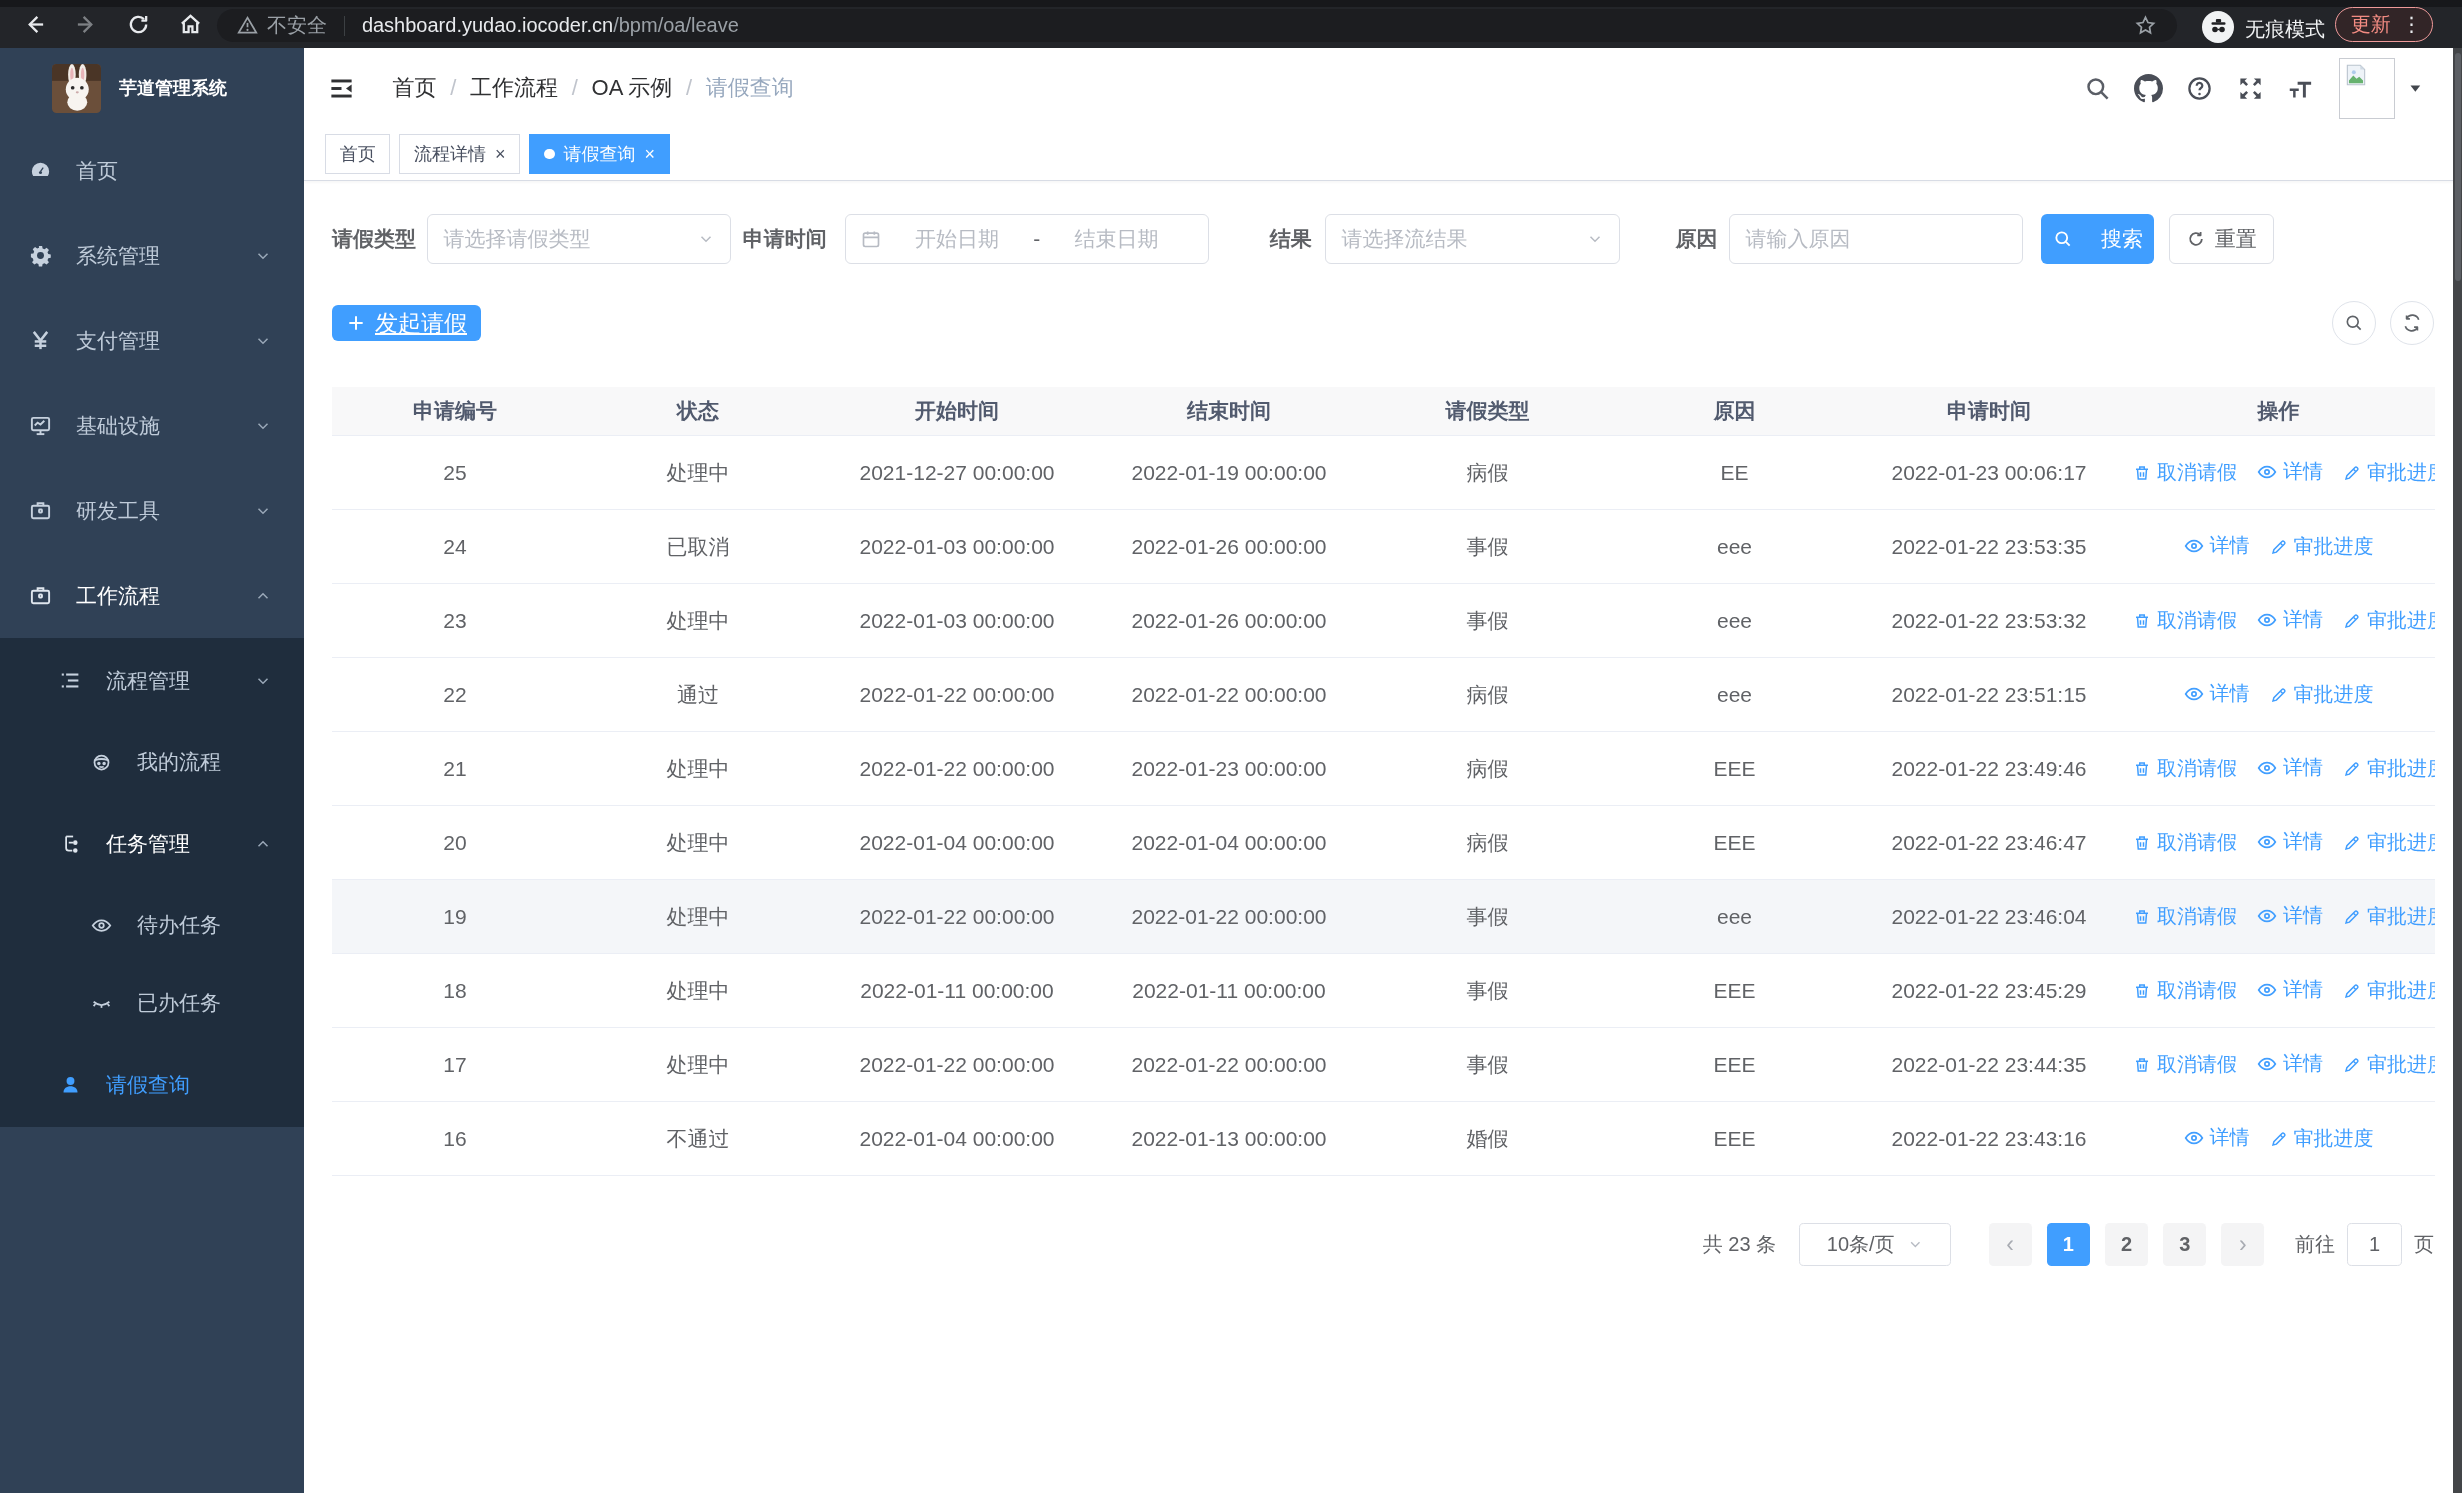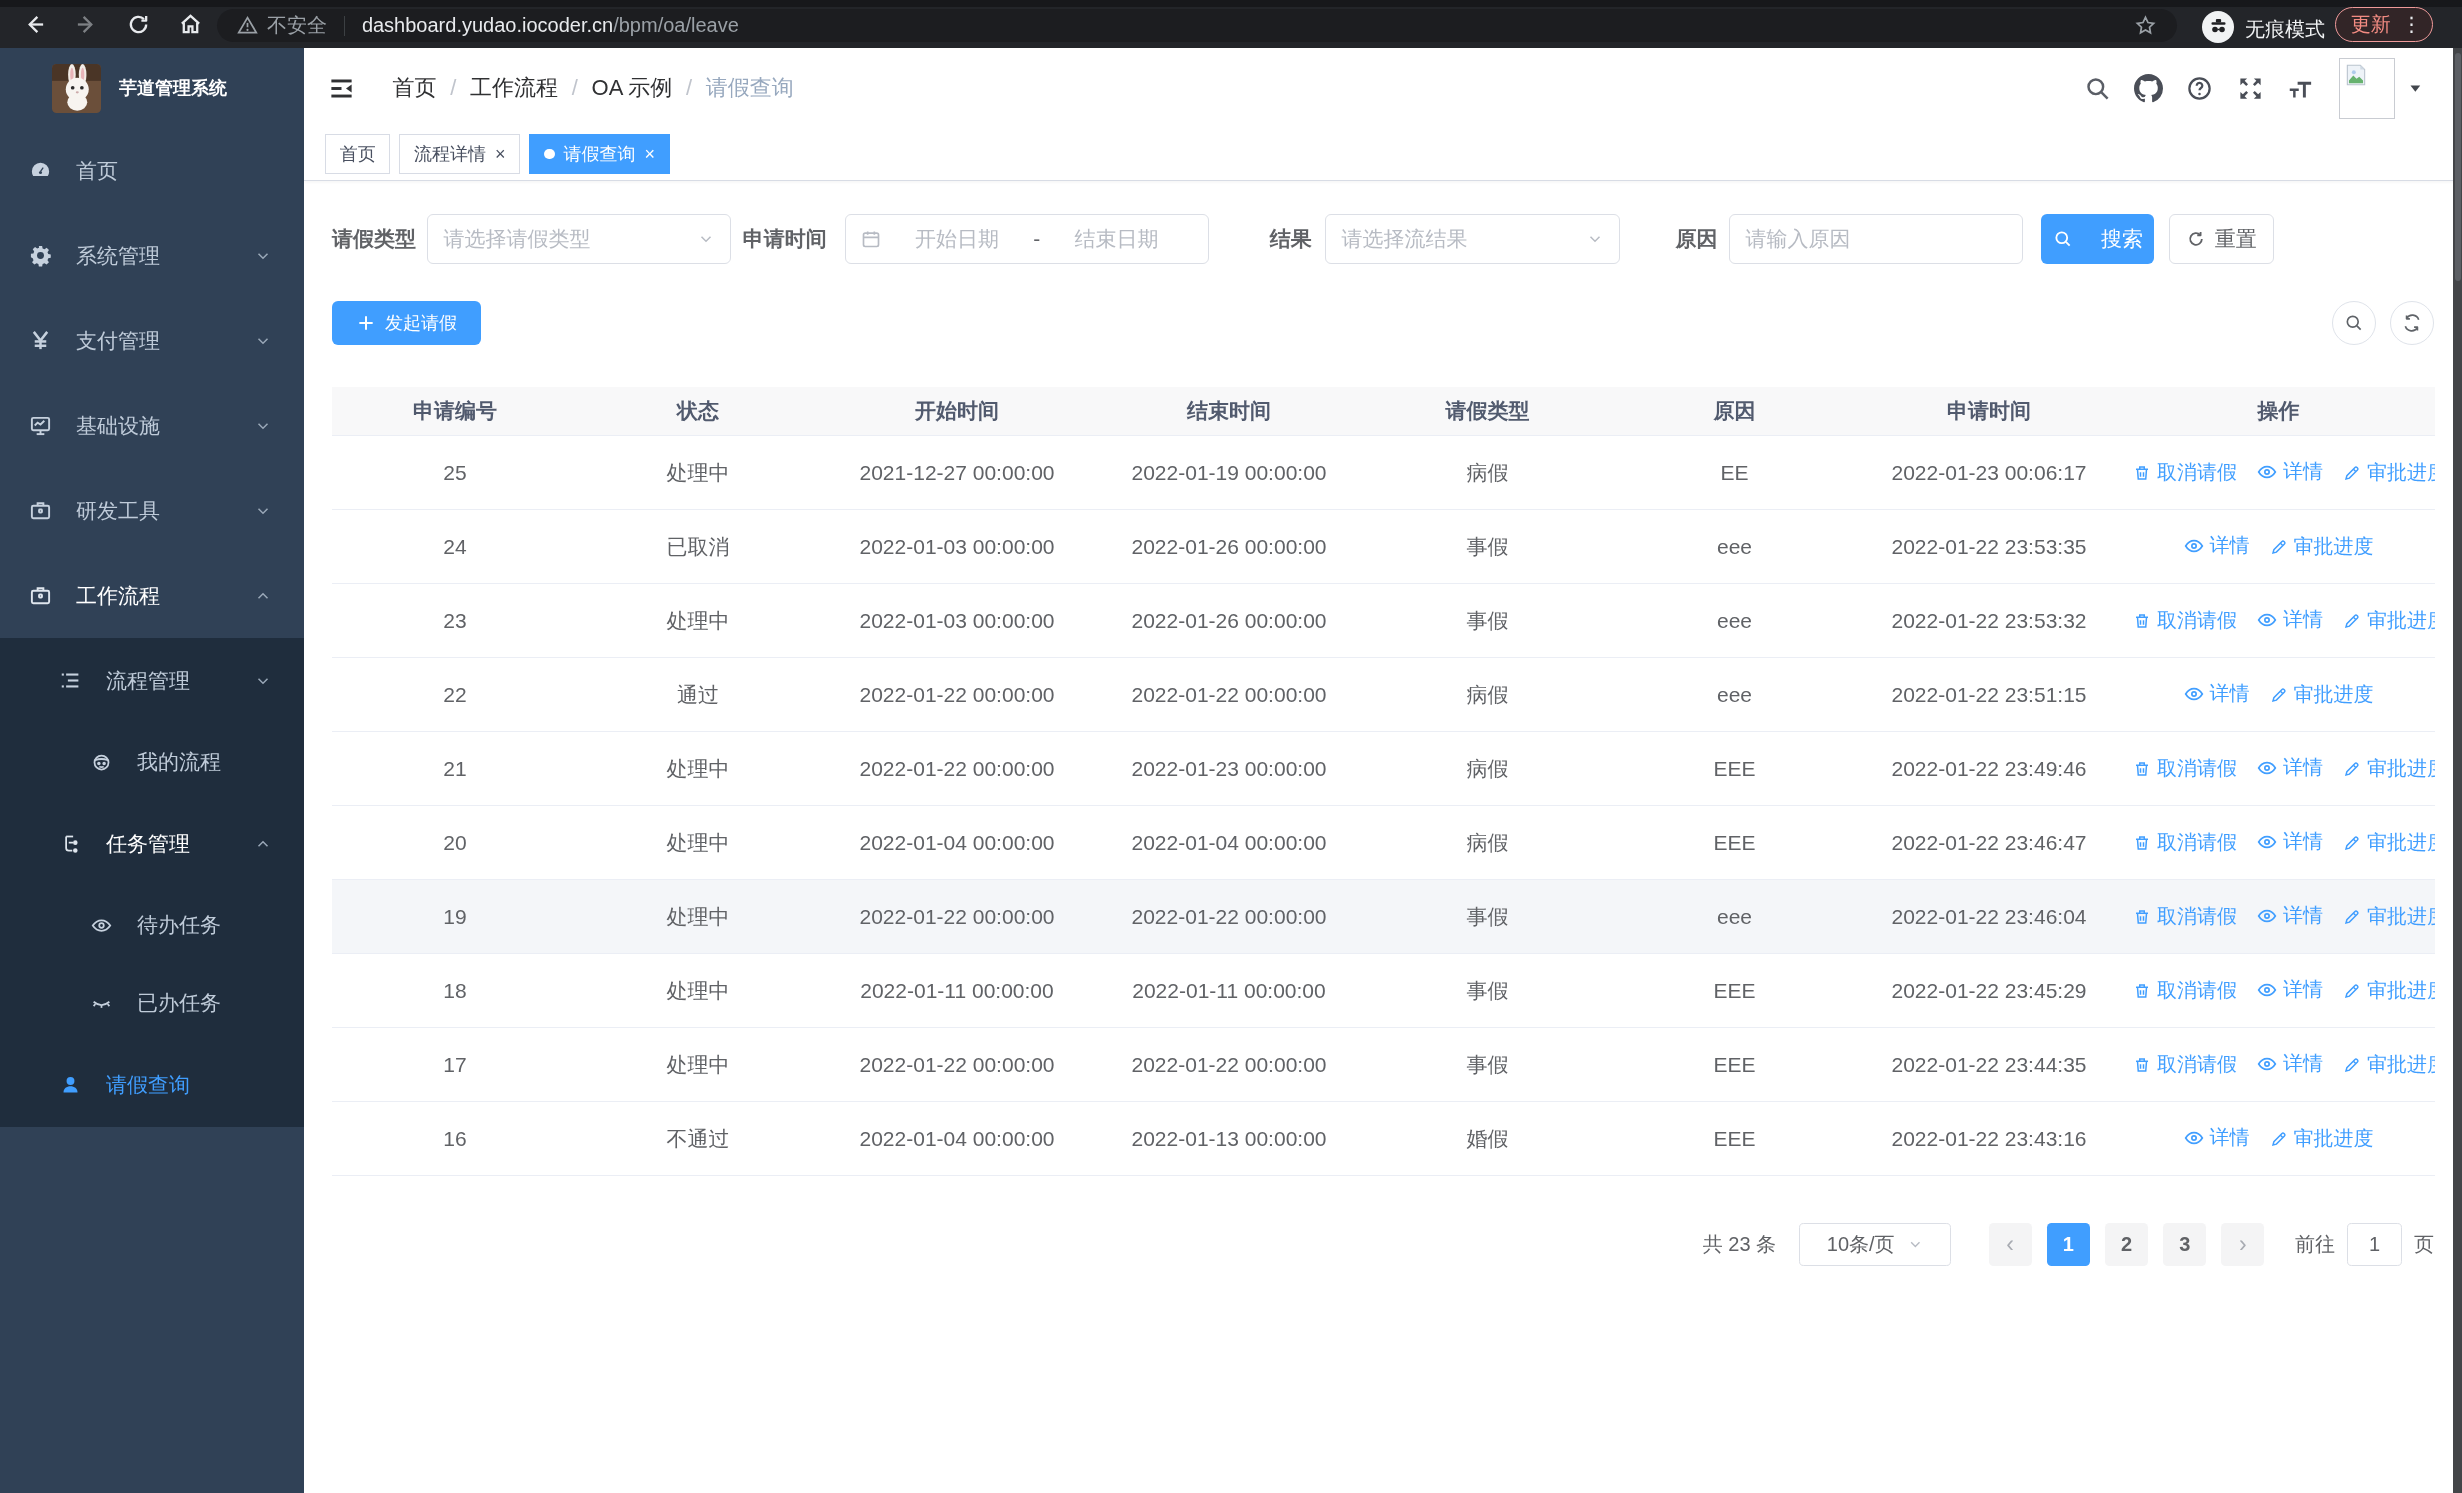--- a/index.html
+++ b/index.html
@@ -68,21 +68,21 @@
   .filter-row{display:flex;align-items:center;height:50px;}
   .f-label{font-size:21px;font-weight:700;color:#606266;white-space:nowrap;}
   .f-box{height:50px;border:1.5px solid #dcdfe6;border-radius:6px;background:#fff;display:flex;align-items:center;box-sizing:border-box;padding:0 15px;font-size:21px;color:#b7bbc3;}
   .f-box .ph{white-space:nowrap;}
   .sel-caret{margin-left:auto;color:#b7bbc3;}
   .btn{height:50px;border-radius:6px;display:inline-flex;align-items:center;justify-content:center;font-size:21px;box-sizing:border-box;gap:9px;cursor:pointer;}
   .btn-primary{background:#409eff;color:#fff;border:none;}
   .btn-plain{background:#fff;color:#606266;border:1.5px solid #dcdfe6;}
 
   .toolbar-row{margin-top:37px;display:flex;align-items:center;}
-  .create-btn{width:149px;height:44px;font-size:18px;}
+  .create-btn{width:149px;height:36px;font-size:23px;text-decoration:underline;}
   .circles{margin-left:auto;display:flex;gap:13.7px;}
   .circle-btn{width:44px;height:44px;border-radius:50%;border:1.5px solid #dfe3ea;background:#fff;display:flex;align-items:center;justify-content:center;color:#5f6368;box-sizing:border-box;}
 
   table.grid{margin-top:42px;width:2102px;border-collapse:collapse;table-layout:fixed;}
   table.grid th{height:46px;background:#f8f8f9;color:#515a6e;font-size:21px;font-weight:700;text-align:center;border-bottom:1.5px solid #ebeef5;}
   table.grid td{height:71px;color:#606266;font-size:21px;text-align:center;border-bottom:1.5px solid #ebeef5;white-space:nowrap;overflow:hidden;}
   table.grid tr.hl td{background:#f4f6f9;}
   .op{display:inline-flex;align-items:center;gap:6px;color:#409eff;font-size:20px;margin:0 10px;cursor:pointer;white-space:nowrap;}
   .op i{font-style:normal;}
 

